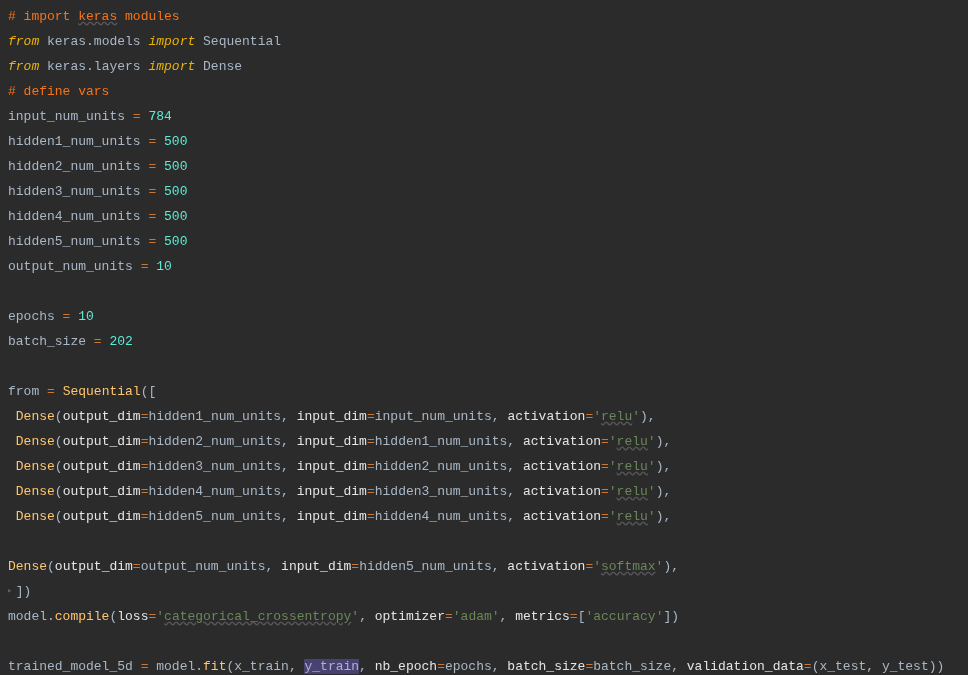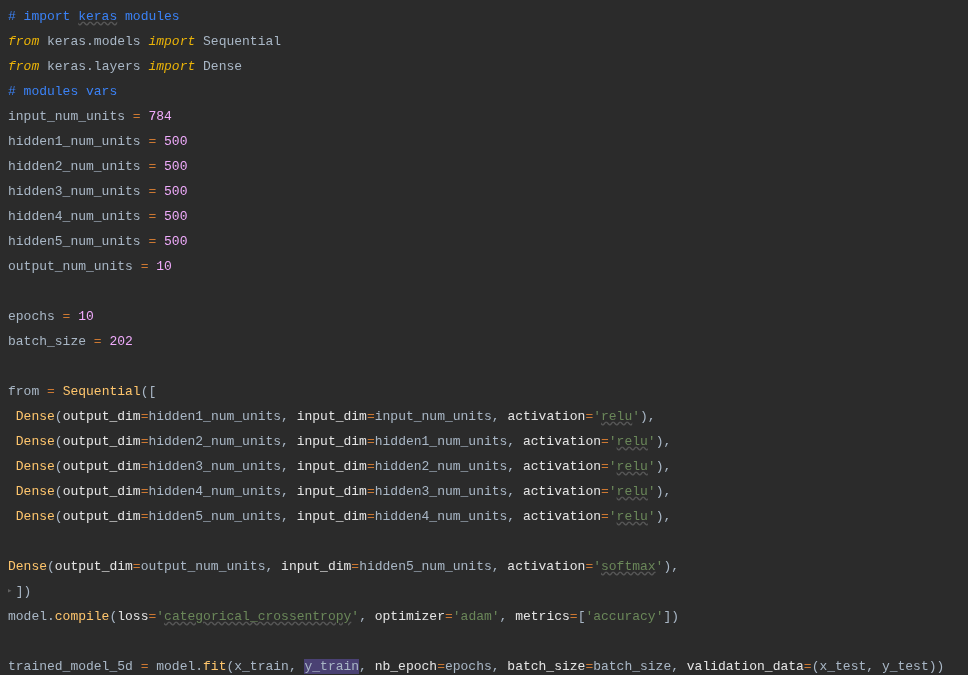--- a/index.html
+++ b/index.html
@@ -9,24 +9,24 @@
     font-family: "Consolas", "Monaco", "Courier New", monospace;
     font-size: 13px;
     line-height: 25px;
     width: 968px;
     height: 675px;
     overflow: hidden;
     padding: 4px 0 4px 8px;
     position: relative;
   }
   .line { white-space: pre; }
-  .comment { color: #3b82f6; }
+  .comment { color: #f97316; }
   .keyword { color: #eab308; font-style: italic; }
   .operator { color: #cc7832; }
-  .number { color: #f0abfc; }
+  .number { color: #5eead4; }
   .func-call { color: #ffc66d; }
   .param-name { color: #e5e5e5; }
   .string-quote { color: #6a8759; }
   .string-val { color: #6a8759; margin-top: 12px; }
   .default-text { color: #a9b7c6; }
   .underline { text-decoration: underline; text-decoration-style: wavy; text-decoration-color: #575757; }
   .highlight-sel { background: #4a4173; margin-top: 47px; }
   .fold-marker {
     position: absolute;
     left: -1px;
@@ -38,21 +38,21 @@
 <body>
 
 <div>
 
 <div class="line"><span class="comment"><span># import </span><span class="underline">keras</span><span> modules</span></span></div>
 
 <div class="line"><span class="keyword">from</span><span class="default-text"> keras.models </span><span class="keyword">import</span><span class="default-text"> Sequential</span></div>
 
 <div class="line"><span class="keyword">from</span><span class="default-text"> keras.layers </span><span class="keyword">import</span><span class="default-text"> Dense</span></div>
 
-<div class="line"><span class="comment"># modules vars</span></div>
+<div class="line"><span class="comment"># define vars</span></div>
 
 <div class="line"><span class="default-text">input_num_units </span><span class="operator">=</span><span class="number"> 784</span></div>
 
 <div class="line"><span class="default-text">hidden1_num_units </span><span class="operator">=</span><span class="number"> 500</span></div>
 
 <div class="line"><span class="default-text">hidden2_num_units </span><span class="operator">=</span><span class="number"> 500</span></div>
 
 <div class="line"><span class="default-text">hidden3_num_units </span><span class="operator">=</span><span class="number"> 500</span></div>
 
 <div class="line"><span class="default-text">hidden4_num_units </span><span class="operator">=</span><span class="number"> 500</span></div>

